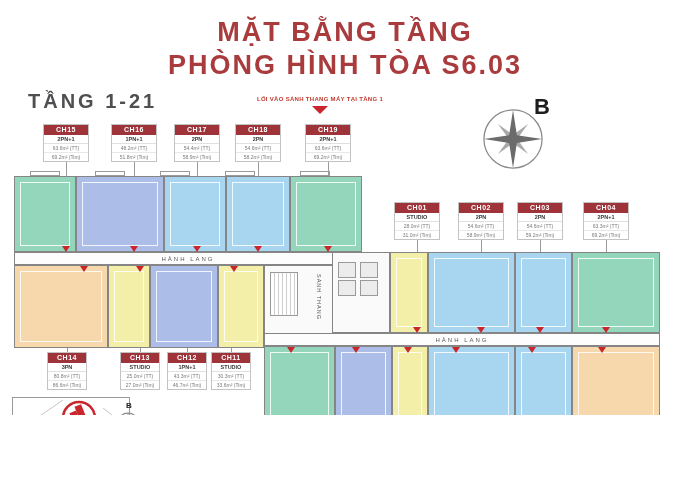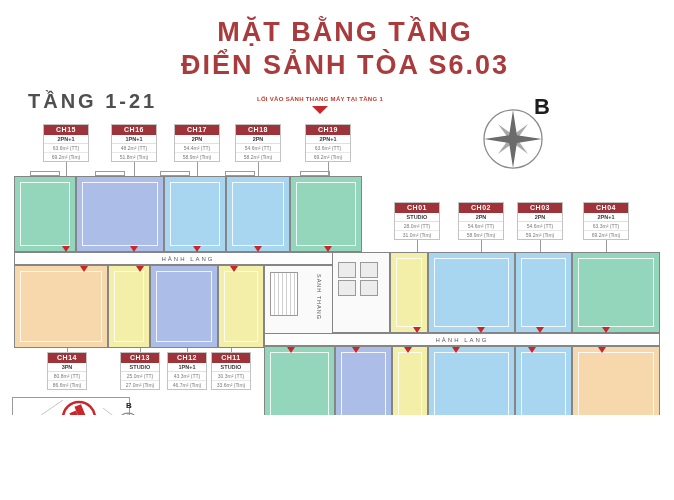--- a/index.html
+++ b/index.html
@@ -52,21 +52,21 @@
   .inset-compass{position:absolute;left:116px;top:412px;}
   .inset-b{position:absolute;left:126px;top:401px;font-size:8px;font-weight:bold;color:#222;}
 </style>
 </head>
 <body>
 
 <div class="stage">
 
   <div class="title">
     <div>MẶT BẰNG TẦNG</div>
-    <div>ĐIỂN SẢNH TÒA S6.03</div>
+    <div>PHÒNG HÌNH TÒA S6.03</div>
   </div>
   <div class="floor-range">TẦNG 1-21</div>
   <div class="entry-note">LỐI VÀO SẢNH THANG MÁY TẠI TẦNG 1</div>
   <div class="note-arrow"></div>
 
   <div class="compass">
     <svg width="62" height="62" viewBox="0 0 64 64">
       <circle cx="32" cy="32" r="30" fill="none" stroke="#8a8a8a" stroke-width="1.3"></circle>
       <g transform="rotate(45 32 32)">
         <polygon points="32,10 35,29 54,32 35,35 32,54 29,35 10,32 29,29" fill="#a9a9a9"></polygon>

